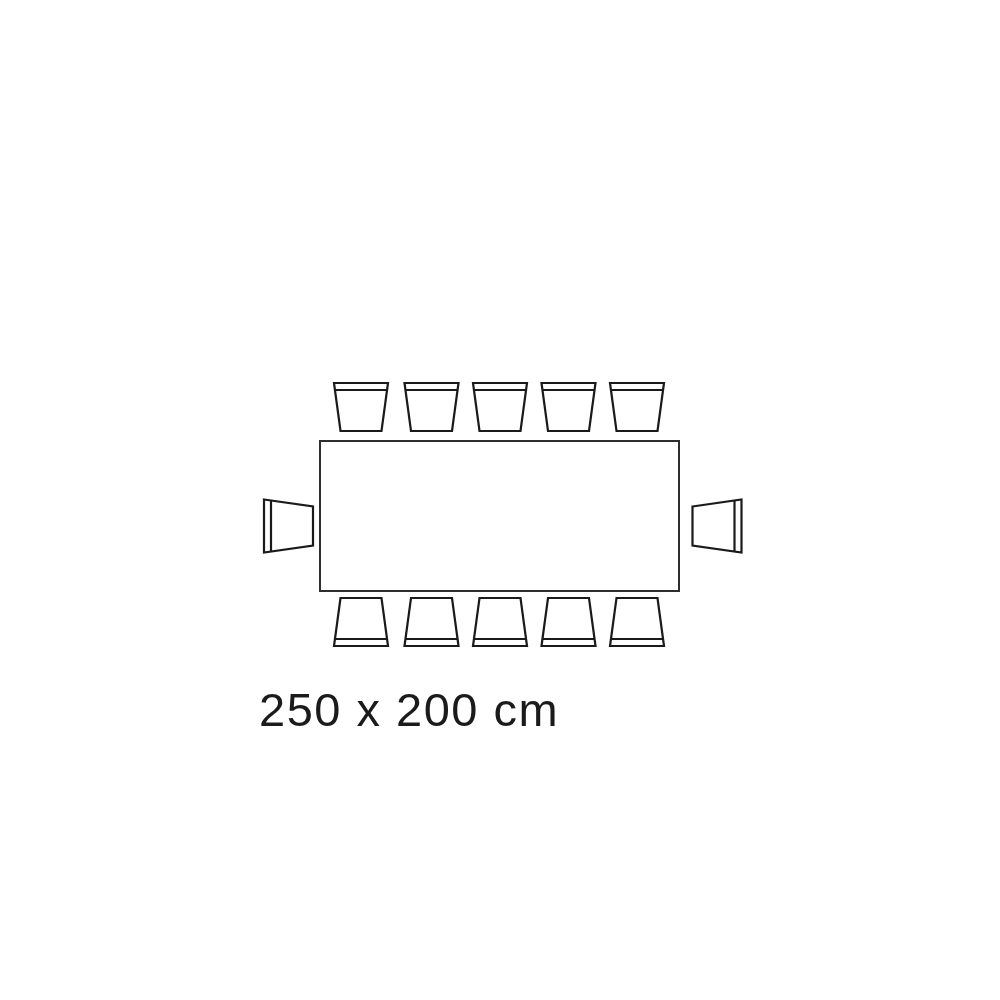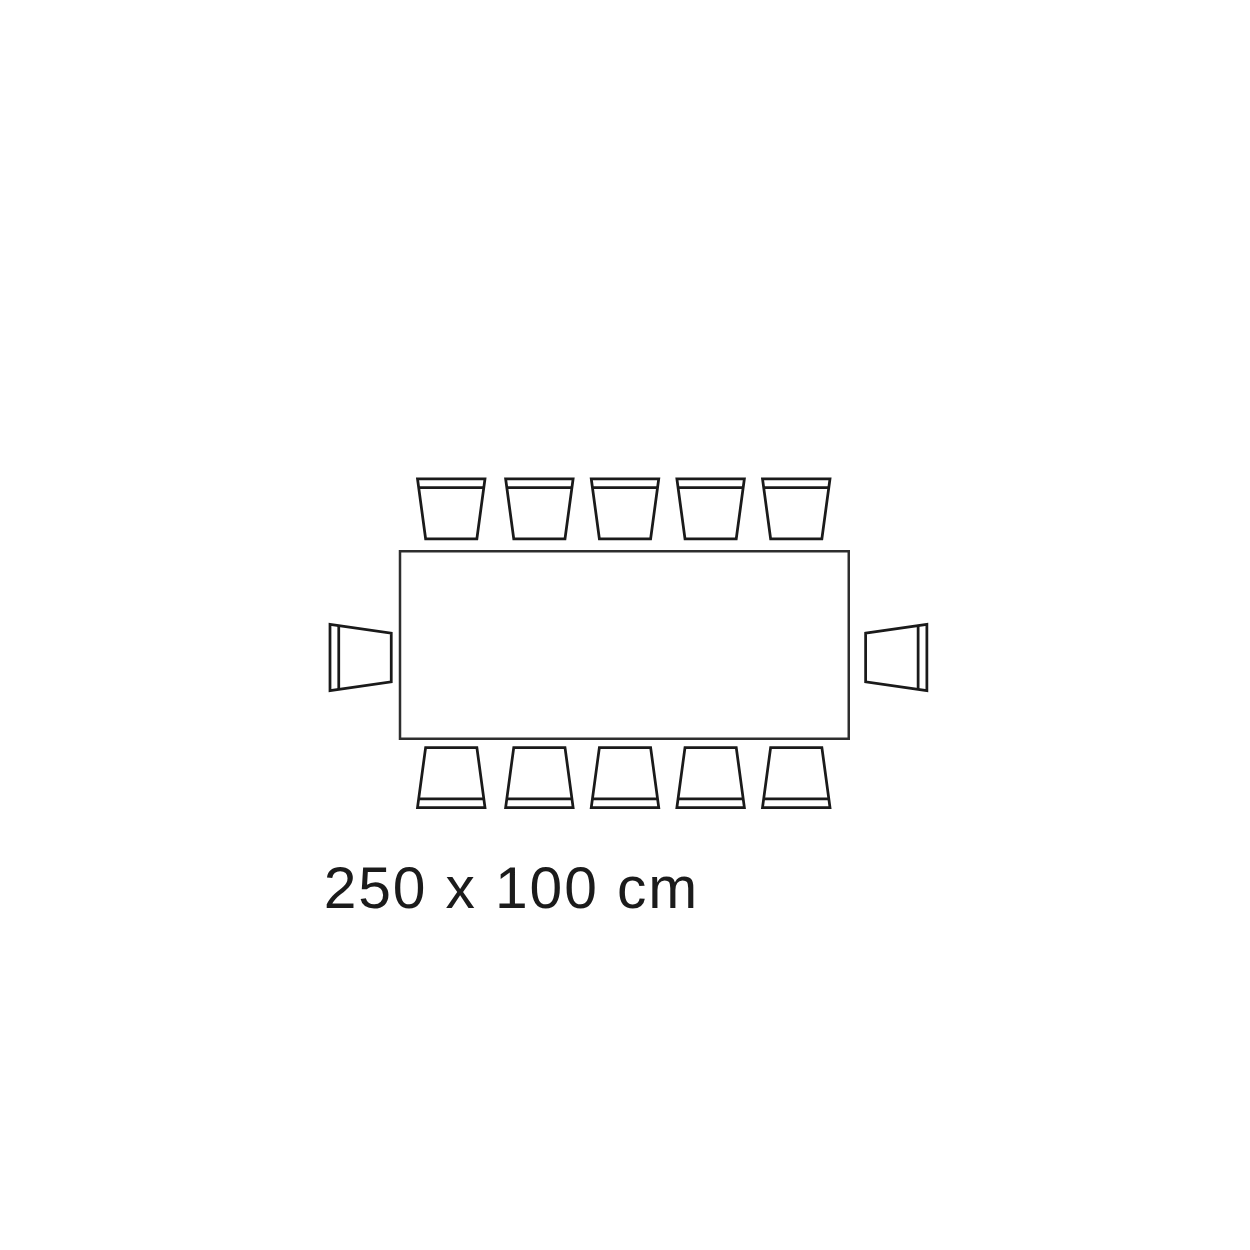--- a/index.html
+++ b/index.html
@@ -86,14 +86,14 @@
       </g>
       <g>
         <polygon points="264,499.5 313,506.5 313,545.5 264,552.5" fill="#ffffff" stroke="#1a1a1a" stroke-width="2.2" stroke-linejoin="miter"></polygon>
         <line x1="271" y1="500.5" x2="271" y2="551.5" stroke="#1a1a1a" stroke-width="2.2"></line>
       </g>
       <g>
         <polygon points="692.5,506.5 741.5,499.5 741.5,552.5 692.5,545.5" fill="#ffffff" stroke="#1a1a1a" stroke-width="2.2" stroke-linejoin="miter"></polygon>
         <line x1="734.5" y1="500.5" x2="734.5" y2="551.5" stroke="#1a1a1a" stroke-width="2.2"></line>
       </g>
     </svg>
-  <div class="dim-label">250 x 100 cm</div>
+  <div class="dim-label">250 x 200 cm</div>
 </div>
 
 </body></html>

